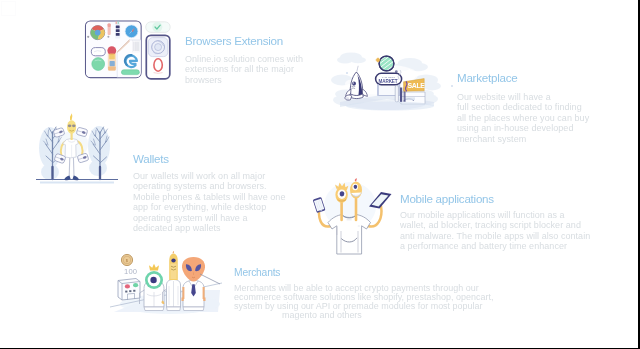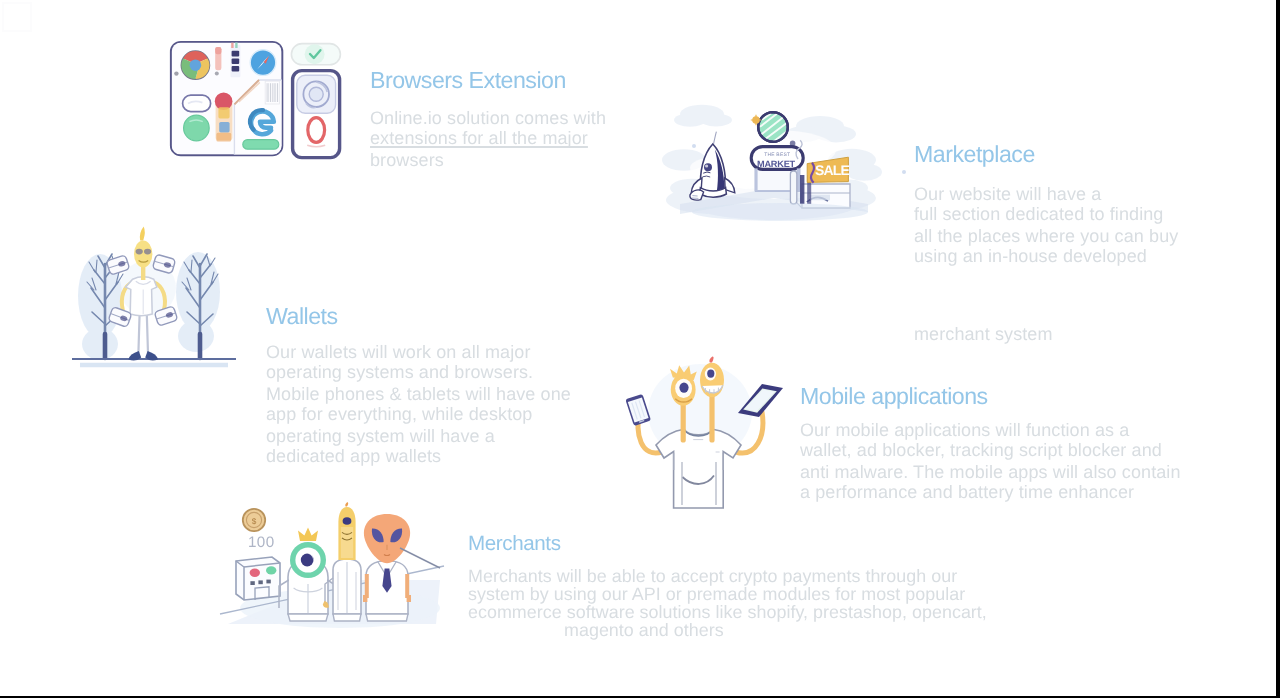--- a/index.html
+++ b/index.html
@@ -423,33 +423,33 @@
     </g>
 
     <path d="M 90.0 22.0 L 110.0 32.0" stroke="#7c87a4" stroke-width="0.7"></path>
   </svg>
   </div>
 
   <div class="blk" style="left:185px;top:34px;">
     <div class="h" style="font-size:11.6px;letter-spacing:-0.25px;line-height:13px;">Browsers Extension</div>
     <div style="margin-top:7px;">
       <div class="p" style="font-size:9px;letter-spacing:0.05px;line-height:10.4px;">Online.io solution comes with</div>
-      <div class="p" style="font-size:9px;letter-spacing:0.05px;line-height:10.4px;text-decoration:underline;">extensions for all the major</div>
+      <div class="p" style="font-size:9px;letter-spacing:0.05px;line-height:10.4px;">extensions for all the major</div>
       <div class="p" style="font-size:9px;letter-spacing:0.05px;line-height:10.4px;">browsers</div>
     </div>
   </div>
 
   <div class="blk" style="left:457px;top:71px;">
     <div class="h" style="font-size:11.6px;letter-spacing:-0.25px;line-height:13px;">Marketplace</div>
     <div style="margin-top:8px;">
       <div class="p" style="font-size:9px;letter-spacing:0.05px;line-height:10.4px;">Our website will have a</div>
       <div class="p" style="font-size:9px;letter-spacing:0.05px;line-height:10.4px;">full section dedicated to finding</div>
       <div class="p" style="font-size:9px;letter-spacing:0.05px;line-height:10.4px;">all the places where you can buy</div>
       <div class="p" style="font-size:9px;letter-spacing:0.05px;line-height:10.4px;">using an in-house developed</div>
-      <div class="p" style="font-size:9px;letter-spacing:0.05px;line-height:10.4px;margin-top:28px;">merchant system</div>
+      <div class="p" style="font-size:9px;letter-spacing:0.05px;line-height:10.4px;">merchant system</div>
     </div>
   </div>
 
   <div class="blk" style="left:133px;top:152px;">
     <div class="h" style="font-size:11.6px;letter-spacing:-0.25px;line-height:13px;">Wallets</div>
     <div style="margin-top:6px;">
       <div class="p" style="font-size:9px;letter-spacing:0.05px;line-height:10.4px;">Our wallets will work on all major</div>
       <div class="p" style="font-size:9px;letter-spacing:0.05px;line-height:10.4px;">operating systems and browsers.</div>
       <div class="p" style="font-size:9px;letter-spacing:0.05px;line-height:10.4px;">Mobile phones &amp; tablets will have one</div>
       <div class="p" style="font-size:9px;letter-spacing:0.05px;line-height:10.4px;">app for everything, while desktop</div>
@@ -465,21 +465,21 @@
       <div class="p" style="font-size:9px;letter-spacing:0.05px;line-height:10.4px;">wallet, ad blocker, tracking script blocker and</div>
       <div class="p" style="font-size:9px;letter-spacing:0.05px;line-height:10.4px;text-align:center;">anti malware. The mobile apps will also contain</div>
       <div class="p" style="font-size:9px;letter-spacing:0.05px;line-height:10.4px;">a performance and battery time enhancer</div>
     </div>
   </div>
 
   <div class="blk" style="left:234px;top:267px;">
     <div class="h" style="font-size:10.3px;letter-spacing:-0.2px;line-height:11px;">Merchants</div>
     <div style="margin-top:6px;">
       <div class="p" style="font-size:8.95px;letter-spacing:0.02px;line-height:9.15px;">Merchants will be able to accept crypto payments through our</div>
+      <div class="p" style="font-size:8.95px;letter-spacing:0.02px;line-height:9.15px;">ecommerce software solutions like shopify, prestashop, opencart,</div>
       <div class="p" style="font-size:8.95px;letter-spacing:0.02px;line-height:9.15px;">system by using our API or premade modules for most popular</div>
-      <div class="p" style="font-size:8.95px;letter-spacing:0.02px;line-height:9.15px;">ecommerce software solutions like shopify, prestashop, opencart,</div>
       <div class="p" style="font-size:8.95px;letter-spacing:0.02px;line-height:9.15px;padding-left:48px;">magento and others</div>
     </div>
   </div>
 
   <div class="edge-r"></div>
   <div class="edge-b"></div>
 </div>
 
 </body></html>

